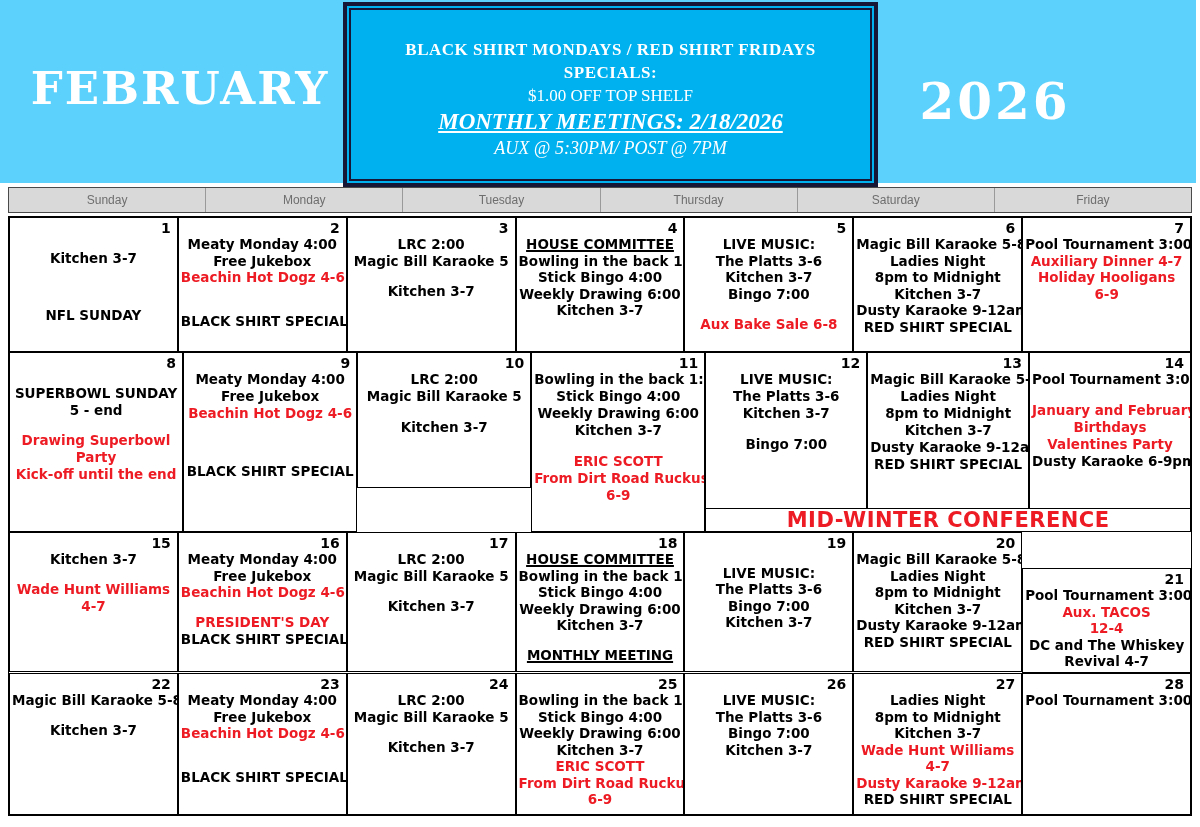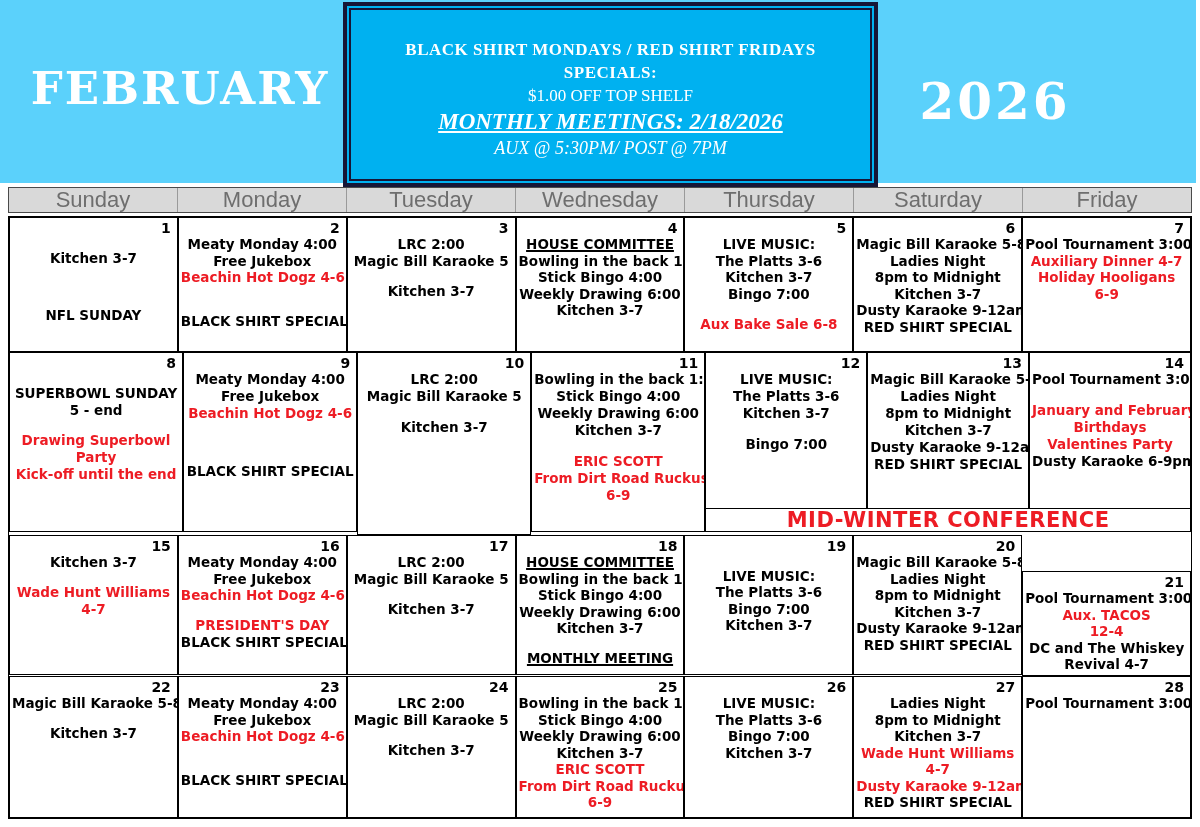--- a/index.html
+++ b/index.html
@@ -19,21 +19,21 @@
   .sp{white-space:nowrap;}
   .sp1,.sp2{font-weight:bold;font-size:17px;letter-spacing:.5px;}
   .sp3{font-size:17px;}
   .sp4{font-weight:bold;font-style:italic;text-decoration:underline;font-size:23px;}
   .sp5{font-style:italic;font-size:18px;}
   
   .grid{position:absolute;left:8px;top:187px;width:1184px;}
   .weekday-row{display:flex;height:26px;background:var(--weekday-bg);
        border:1px solid #4a4a4a;box-sizing:border-box;margin-bottom:3px;}
   .weekday-cell{flex:1;display:flex;align-items:center;justify-content:center;
-       color:var(--weekday-text);font-size:22px;border-right:1px solid #9a9a9a;box-sizing:border-box;text-align:center;}
+       color:var(--weekday-text);font-size:12px;border-right:1px solid #9a9a9a;box-sizing:border-box;text-align:center;}
   .weekday-cell:last-child{border-right:none;}
   .cal{border:1px solid #000;}
   .cal-row{display:flex;}
   .row-left{flex:4;display:flex;}
   .row-right{flex:3;display:flex;flex-direction:column;}
   .row-right-cells{display:flex;}
   .day-cell{flex:1;box-sizing:border-box;border:1px solid #000;background:#fff;
        padding:2px 2px 0 2px;overflow:hidden;}
   .dnum{display:block;text-align:right;font-weight:bold;font-size:14px;line-height:16px;
        padding-right:4px;font-family:"DejaVu Sans",sans-serif;color:#000;}
@@ -62,21 +62,20 @@
       <div class="sp sp3">$1.00 OFF TOP SHELF</div>
       <div class="sp sp4">MONTHLY MEETINGS: 2/18/2026</div>
       <div class="sp sp5">AUX @ 5:30PM/ POST @ 7PM</div>
     </div>
   </div>
   <div class="grid">
     <div class="weekday-row" id="weekday-row">
         <div class="weekday-cell">Sunday</div>
         <div class="weekday-cell">Monday</div>
         <div class="weekday-cell">Tuesday</div>
-        <div class="weekday-cell">Wednesday</div>
         <div class="weekday-cell">Thursday</div>
         <div class="weekday-cell">Saturday</div>
         <div class="weekday-cell">Friday</div>
       </div>
     <div class="cal" id="cal-rows">
         <div class="cal-row">
           <div class="day-cell" style="height: 135px;">
             <span class="dnum">1</span>
             <div class="lines">
               <div class="line"></div>
@@ -168,21 +167,21 @@
               <div class="lines">
                 <div class="line">Meaty Monday 4:00</div>
                 <div class="line">Free Jukebox</div>
                 <div class="line red">Beachin Hot Dogz 4-6</div>
                 <div class="line"></div>
                 <div class="line"></div>
                 <div class="line"></div>
                 <div class="line">BLACK SHIRT SPECIAL</div>
               </div>
             </div>
-            <div class="day-cell" style="height: 183px;">
+            <div class="day-cell" style="height: 136px;">
               <span class="dnum">10</span>
               <div class="lines">
                 <div class="line">LRC 2:00</div>
                 <div class="line">Magic Bill Karaoke 5</div>
                 <div class="line"></div>
                 <div class="line">Kitchen 3-7</div>
               </div>
             </div>
             <div class="day-cell" style="height: 180px;">
               <span class="dnum">11</span>

